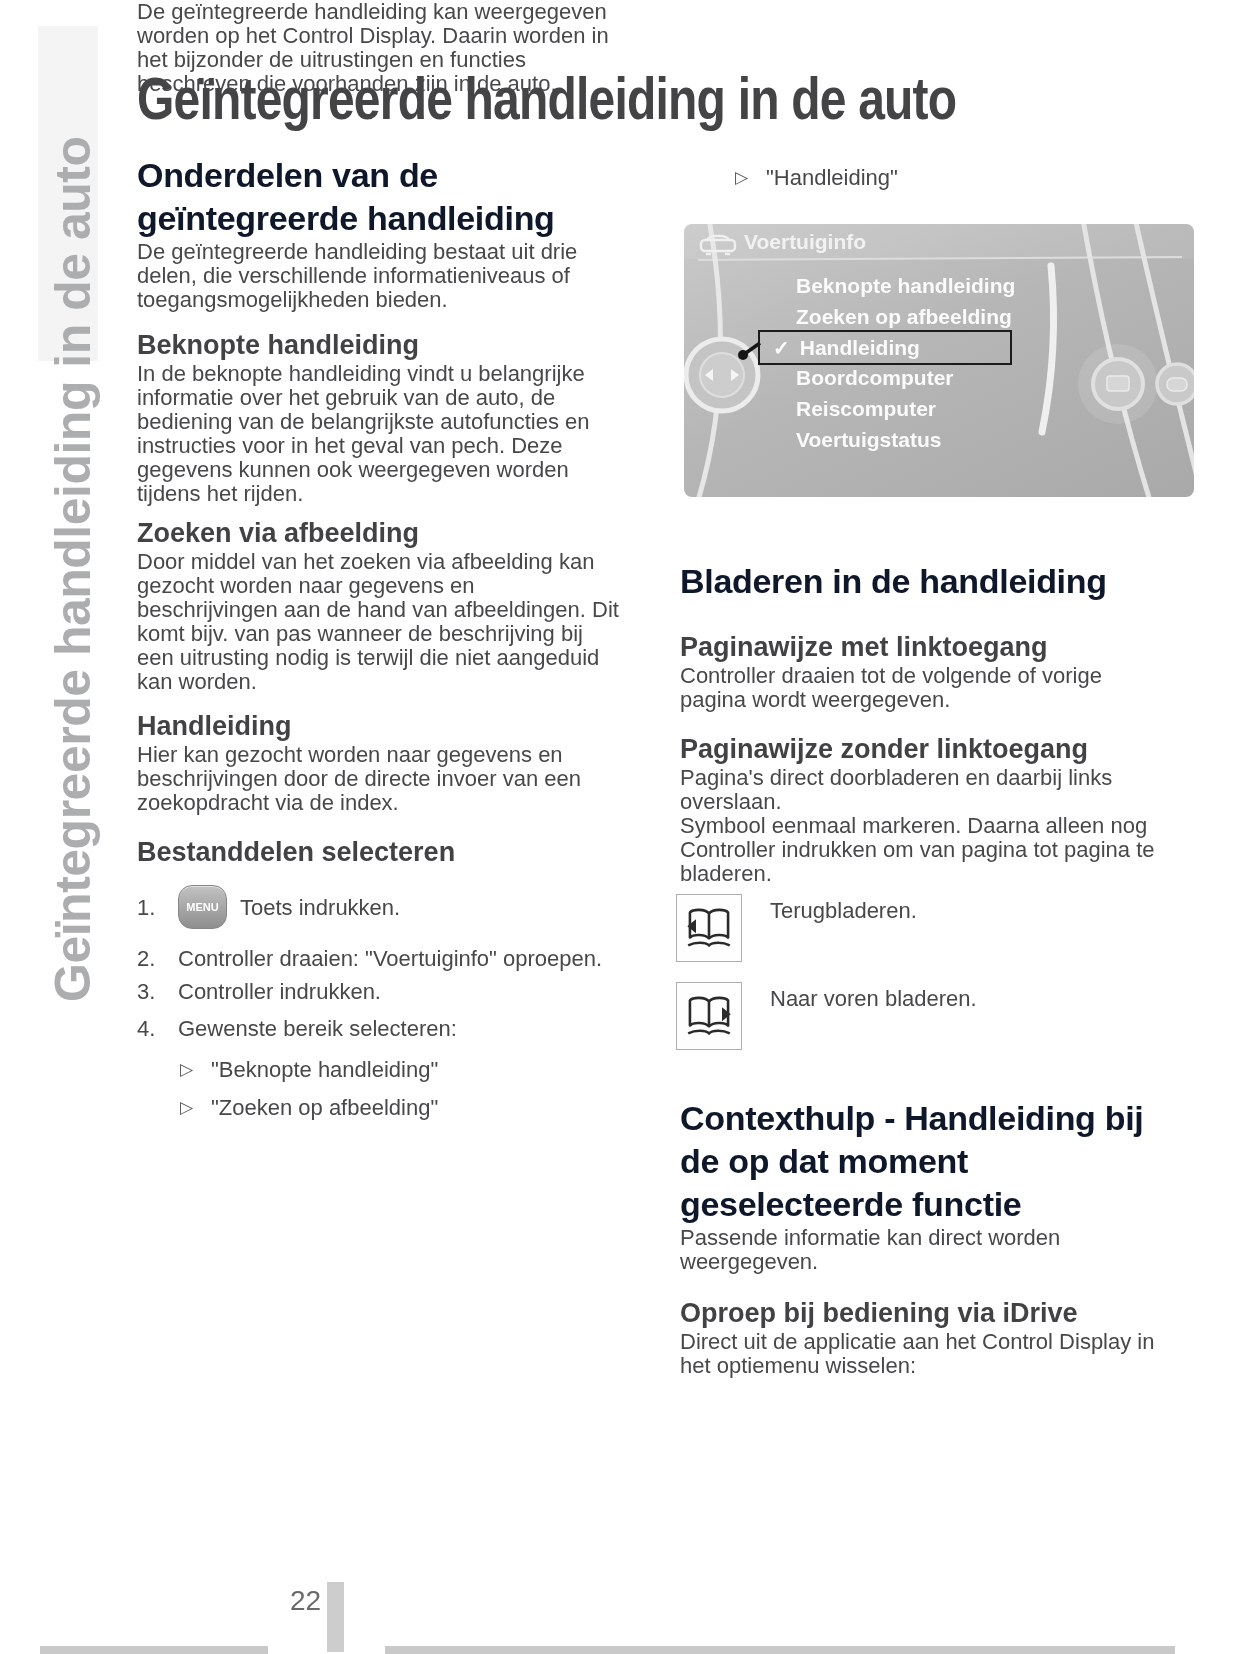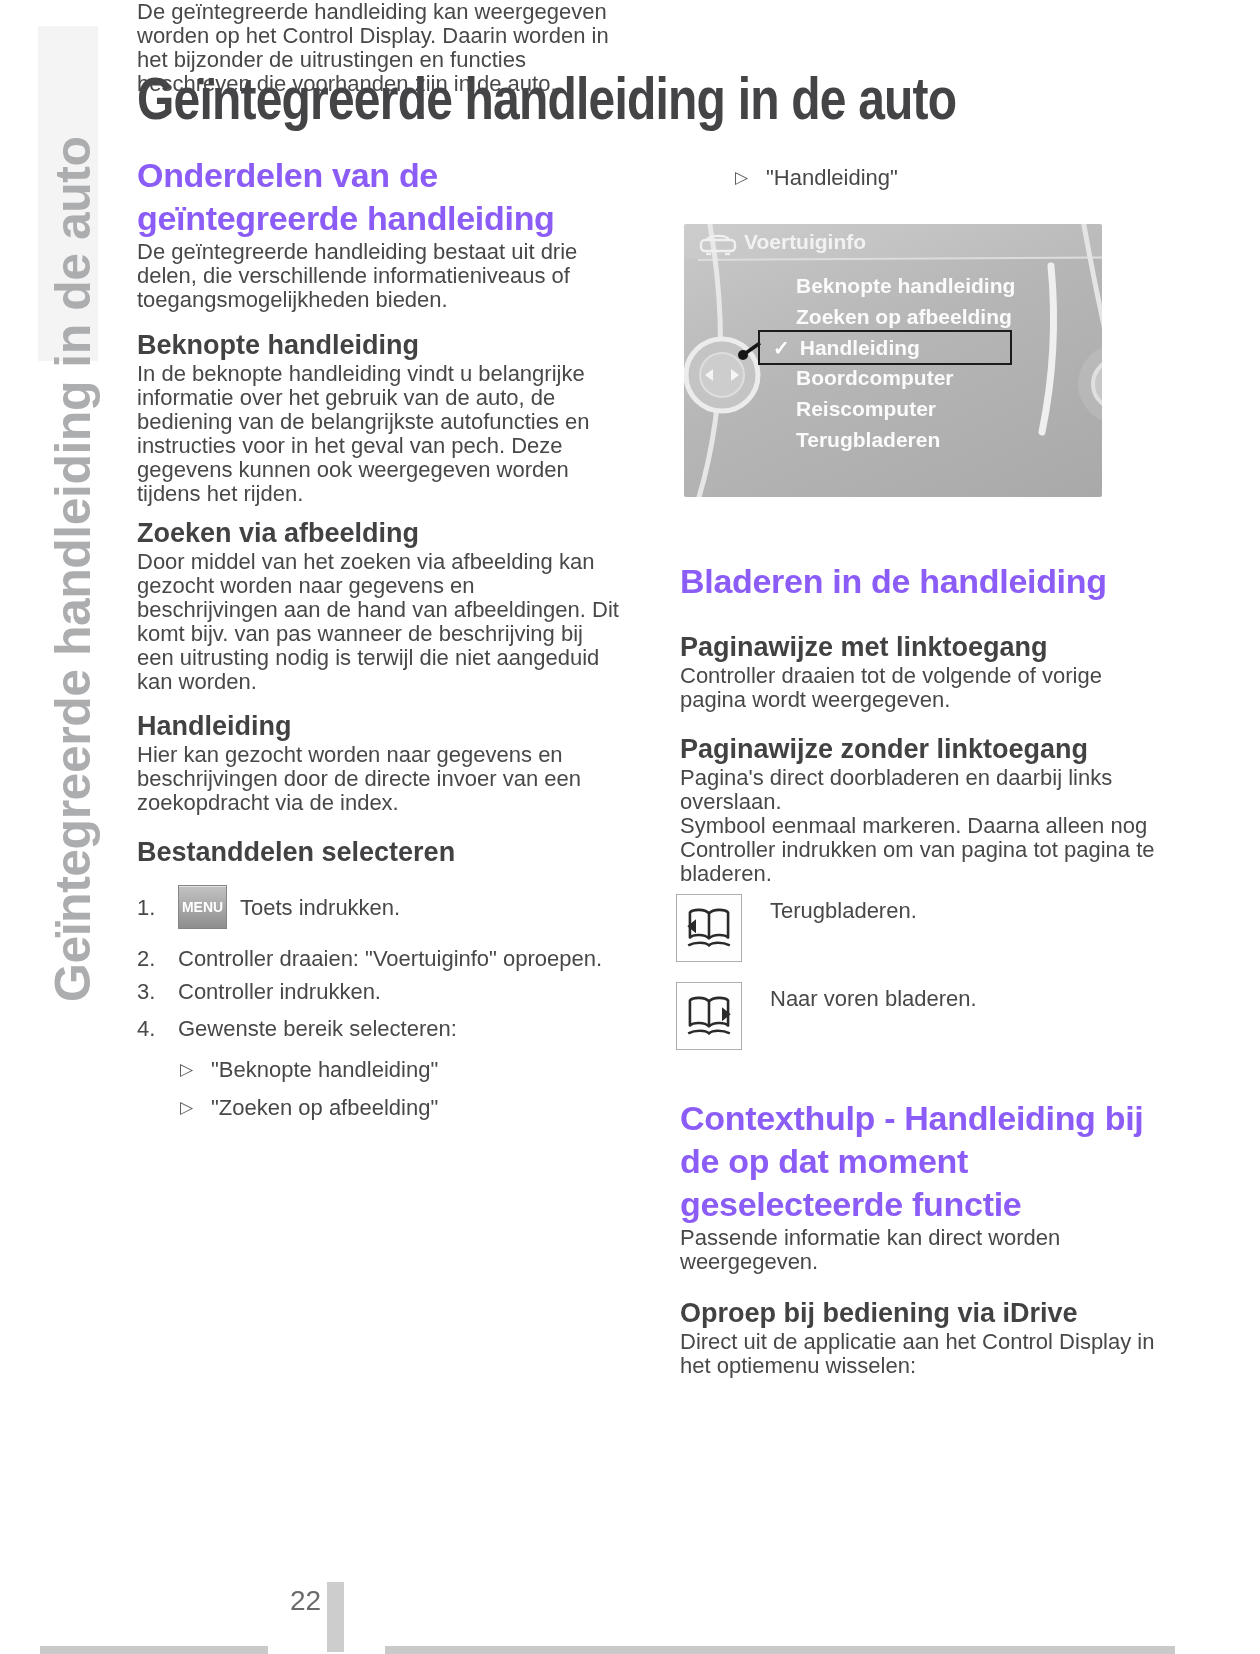--- a/index.html
+++ b/index.html
@@ -11,51 +11,51 @@
             white-space:nowrap; font-size:50px; font-weight:bold; color:#acadaf; letter-spacing:-0.5px; }
 
   .title { position:absolute; left:137px; top:64px; margin:0; font-size:60px; font-weight:bold;
            color:#444446; letter-spacing:-1px; white-space:nowrap; transform:scaleX(.8); transform-origin:0 0; }
 
   .col { position:absolute; top:0; }
   .col-left  { left:137px; width:483px; }
   .col-right { left:680px; width:478px; }
 
   p.body { margin:0; font-size:22px; line-height:24px; color:#48484a; }
-  h2 { margin:0; font-size:34px; line-height:43px; font-weight:bold; color:#8b5cf6; letter-spacing:-0.3px; }
+  h2 { margin:0; font-size:34px; line-height:43px; font-weight:bold; color:#0f172a; letter-spacing:-0.3px; }
   h3 { margin:0; font-size:27px; line-height:34px; font-weight:bold; color:#424244; }
   .pre { white-space:pre-line; }
 
   
   .mt162{margin-top:162px}.mt58{margin-top:58px}.mt10{margin-top:10px}.mt16{margin-top:16px}
   .mt8{margin-top:8px}.mt13{margin-top:13px}.mt15{margin-top:15px}.mt5{margin-top:5px}
   .mt20{margin-top:20px}.mt12{margin-top:12px}.mt0{margin-top:0}.mt4{margin-top:4px}
   .mt161{margin-top:161px}.mt30{margin-top:30px}.mt63{margin-top:63px}.mt27{margin-top:27px}
   .mt11{margin-top:11px}.mt7{margin-top:7px}.mt47{margin-top:47px}.mt22{margin-top:22px}
   .mt6{margin-top:6px}
 
   
   .step { display:flex; }
   .step .num { flex:none; width:41px; font-size:22px; line-height:33px; }
   .step .step-text { flex:1; font-size:22px; line-height:33px; }
   .step1 { align-items:center; min-height:46px; }
-  .menu-key { flex:none; width:47px; height:42px; border-radius:0; margin-right:13px;
+  .menu-key { flex:none; width:47px; height:42px; border-radius:14px; margin-right:13px;
               background:linear-gradient(#c2c2c2,#8e8e8e); border:1px solid #858585;
               box-shadow:inset 0 1px 0 rgba(255,255,255,.55);
-              color:#fff; font-size:14px; font-weight:bold; display:flex; align-items:center; justify-content:center; }
+              color:#fff; font-size:11px; font-weight:bold; display:flex; align-items:center; justify-content:center; }
 
   
   .opt { display:flex; }
   .opt .tri { flex:none; width:31px; font-size:17px; line-height:33px; color:#57575a; }
   .opt .opt-text { font-size:22px; line-height:33px; }
   .opt-indent { padding-left:43px; }
   .bullet-top { padding-left:55px; }
 
   
-  .display { position:relative; margin-left:4px; width:418px; height:273px; overflow:hidden; border-radius:2px;
+  .display { position:relative; margin-left:4px; width:510px; height:273px; overflow:hidden; border-radius:8px;
              background:linear-gradient(155deg,#c9c9c9 0%,#b6b6b6 45%,#a9a9a9 100%); }
   .display svg.gfx { position:absolute; left:0; top:0; }
   .disp-header { position:absolute; left:60px; top:6px; font-size:21px; font-weight:bold; color:#f2f2f2; }
   .car-icon { position:absolute; left:14px; top:7px; }
   .disp-item { position:absolute; left:112px; font-size:21px; font-weight:bold; color:#fbfbfb; white-space:nowrap; }
   .i1{top:50px}.i2{top:81px}.i4{top:142px}.i5{top:173px}.i6{top:204px}
   .disp-sel { position:absolute; left:74px; top:106px; width:250px; height:31px;
               border:2.5px solid #1c1c1c; display:flex; align-items:center; }
   .disp-sel .check { margin-left:13px; font-size:20px; font-weight:bold; color:#ffffff; }
   .disp-sel .sel-label { margin-left:10px; font-size:21px; font-weight:bold; color:#fbfbfb; }
@@ -160,21 +160,21 @@
       </svg>
       <span class="disp-header">Voertuiginfo</span>
       <span class="disp-item i1">Beknopte handleiding</span>
       <span class="disp-item i2">Zoeken op afbeelding</span>
       <span class="disp-sel">
         <span class="check">✓</span>
         <span class="sel-label">Handleiding</span>
       </span>
       <span class="disp-item i4">Boordcomputer</span>
       <span class="disp-item i5">Reiscomputer</span>
-      <span class="disp-item i6">Terugbladeren</span>
+      <span class="disp-item i6">Voertuigstatus</span>
     </div>
 
     <h2 class="mt63">Bladeren in de handleiding</h2>
 
     <h3 class="mt27">Paginawijze met linktoegang</h3>
     <p class="body mt11">Controller draaien tot de volgende of vorige pagina wordt weergegeven.</p>
 
     <h3 class="mt20">Paginawijze zonder linktoegang</h3>
     <p class="body mt13">Pagina's direct doorbladeren en daarbij links overslaan.</p>
     <p class="body mt0">Symbool eenmaal markeren. Daarna alleen nog Controller indrukken om van pagina tot pagina te bladeren.</p>

